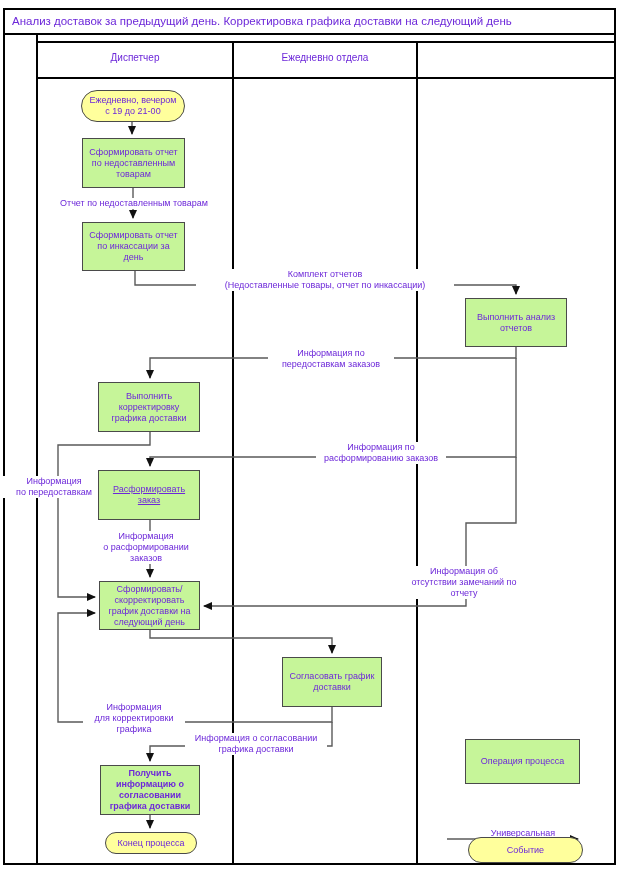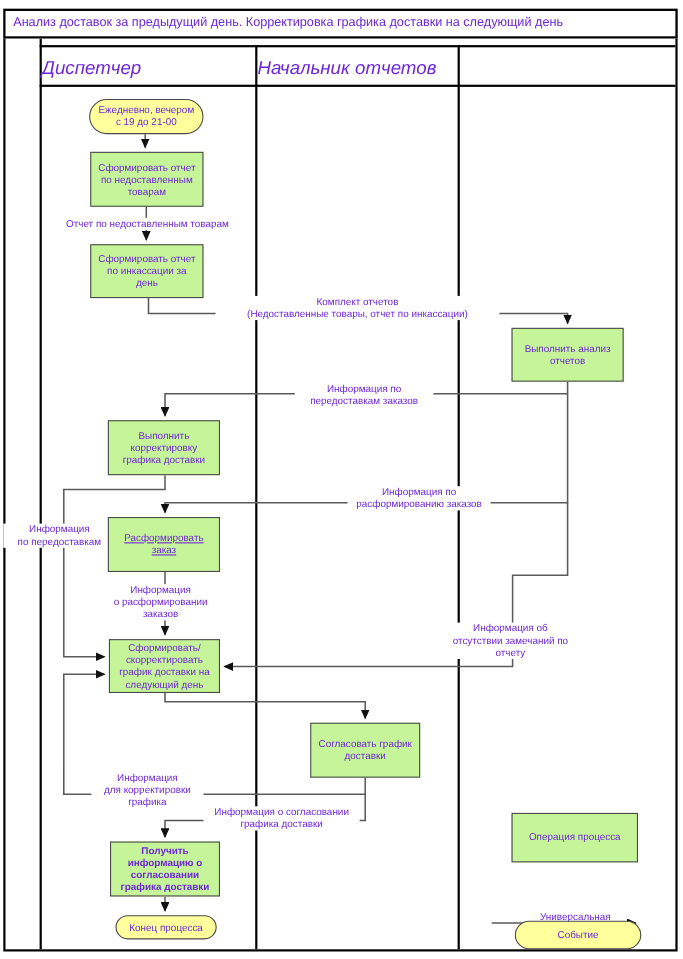--- a/index.html
+++ b/index.html
@@ -2,21 +2,21 @@
 <html style="--task-fill: #c6f599; --event-fill: #ffff9c;"><head>
 <meta charset="utf-8">
 <style>
   html,body{margin:0;padding:0;background:#fff;}
   #canvas{
     position:relative;width:621px;height:872px;background:#fff;
     font-family:"Liberation Sans","DejaVu Sans",sans-serif;color:#6d28d9;overflow:hidden;
   }
   .frame{position:absolute;border:2px solid #000;box-sizing:border-box;background:transparent;z-index:1;}
   .lline{position:absolute;background:#000;z-index:1;}
-  .lane-label{position:absolute;font-size:17px;text-align:left;z-index:1;font-style:italic;}
+  .lane-label{position:absolute;font-size:10px;text-align:center;z-index:1;}
   .title-bar{
     position:absolute;left:3px;top:8px;width:613px;height:27px;border:2px solid #000;
     box-sizing:border-box;font-size:11.5px;line-height:23px;padding-left:7px;z-index:2;background:#fff;
   }
   #connectors{position:absolute;left:0;top:0;z-index:2;}
   .elabel{
     position:absolute;text-align:center;white-space:pre-line;font-size:9px;line-height:11px;
     background:#fff;z-index:3;padding:0 1px;
   }
   .node{
@@ -34,21 +34,21 @@
   <div class="frame" style="left:3px;top:8px;width:613px;height:857px;"></div>
   <div class="title-bar">Анализ доставок за предыдущий день. Корректировка графика доставки на следующий день</div>
 
   <div class="lline" style="left:36px;top:35px;width:2px;height:828px;"></div>
   <div class="lline" style="left:36px;top:41px;width:578px;height:2px;"></div>
   <div class="lline" style="left:36px;top:77px;width:578px;height:2px;"></div>
   <div class="lline" style="left:232px;top:41px;width:2px;height:822px;"></div>
   <div class="lline" style="left:416px;top:41px;width:2px;height:822px;"></div>
 
   <div class="lane-label" style="left:38px;top:52px;width:194px;">Диспетчер</div>
-  <div class="lane-label" style="left:234px;top:52px;width:182px;">Начальник отчетов</div>
+  <div class="lane-label" style="left:234px;top:52px;width:182px;">Ежедневно отдела</div>
 
   <svg id="connectors" width="621" height="872">
     <defs>
       <marker id="arr" markerUnits="userSpaceOnUse" markerWidth="9" markerHeight="8" refX="8" refY="4" orient="auto">
         <path d="M0,0 L9,4 L0,8 Z" fill="#111"></path>
       </marker>
     </defs>
     <g stroke="#5a5a5a" stroke-width="1.4" fill="none">
       <polyline points="132,122 132,134" marker-end="url(#arr)"></polyline>
       <polyline points="133,188 133,218" marker-end="url(#arr)"></polyline>

